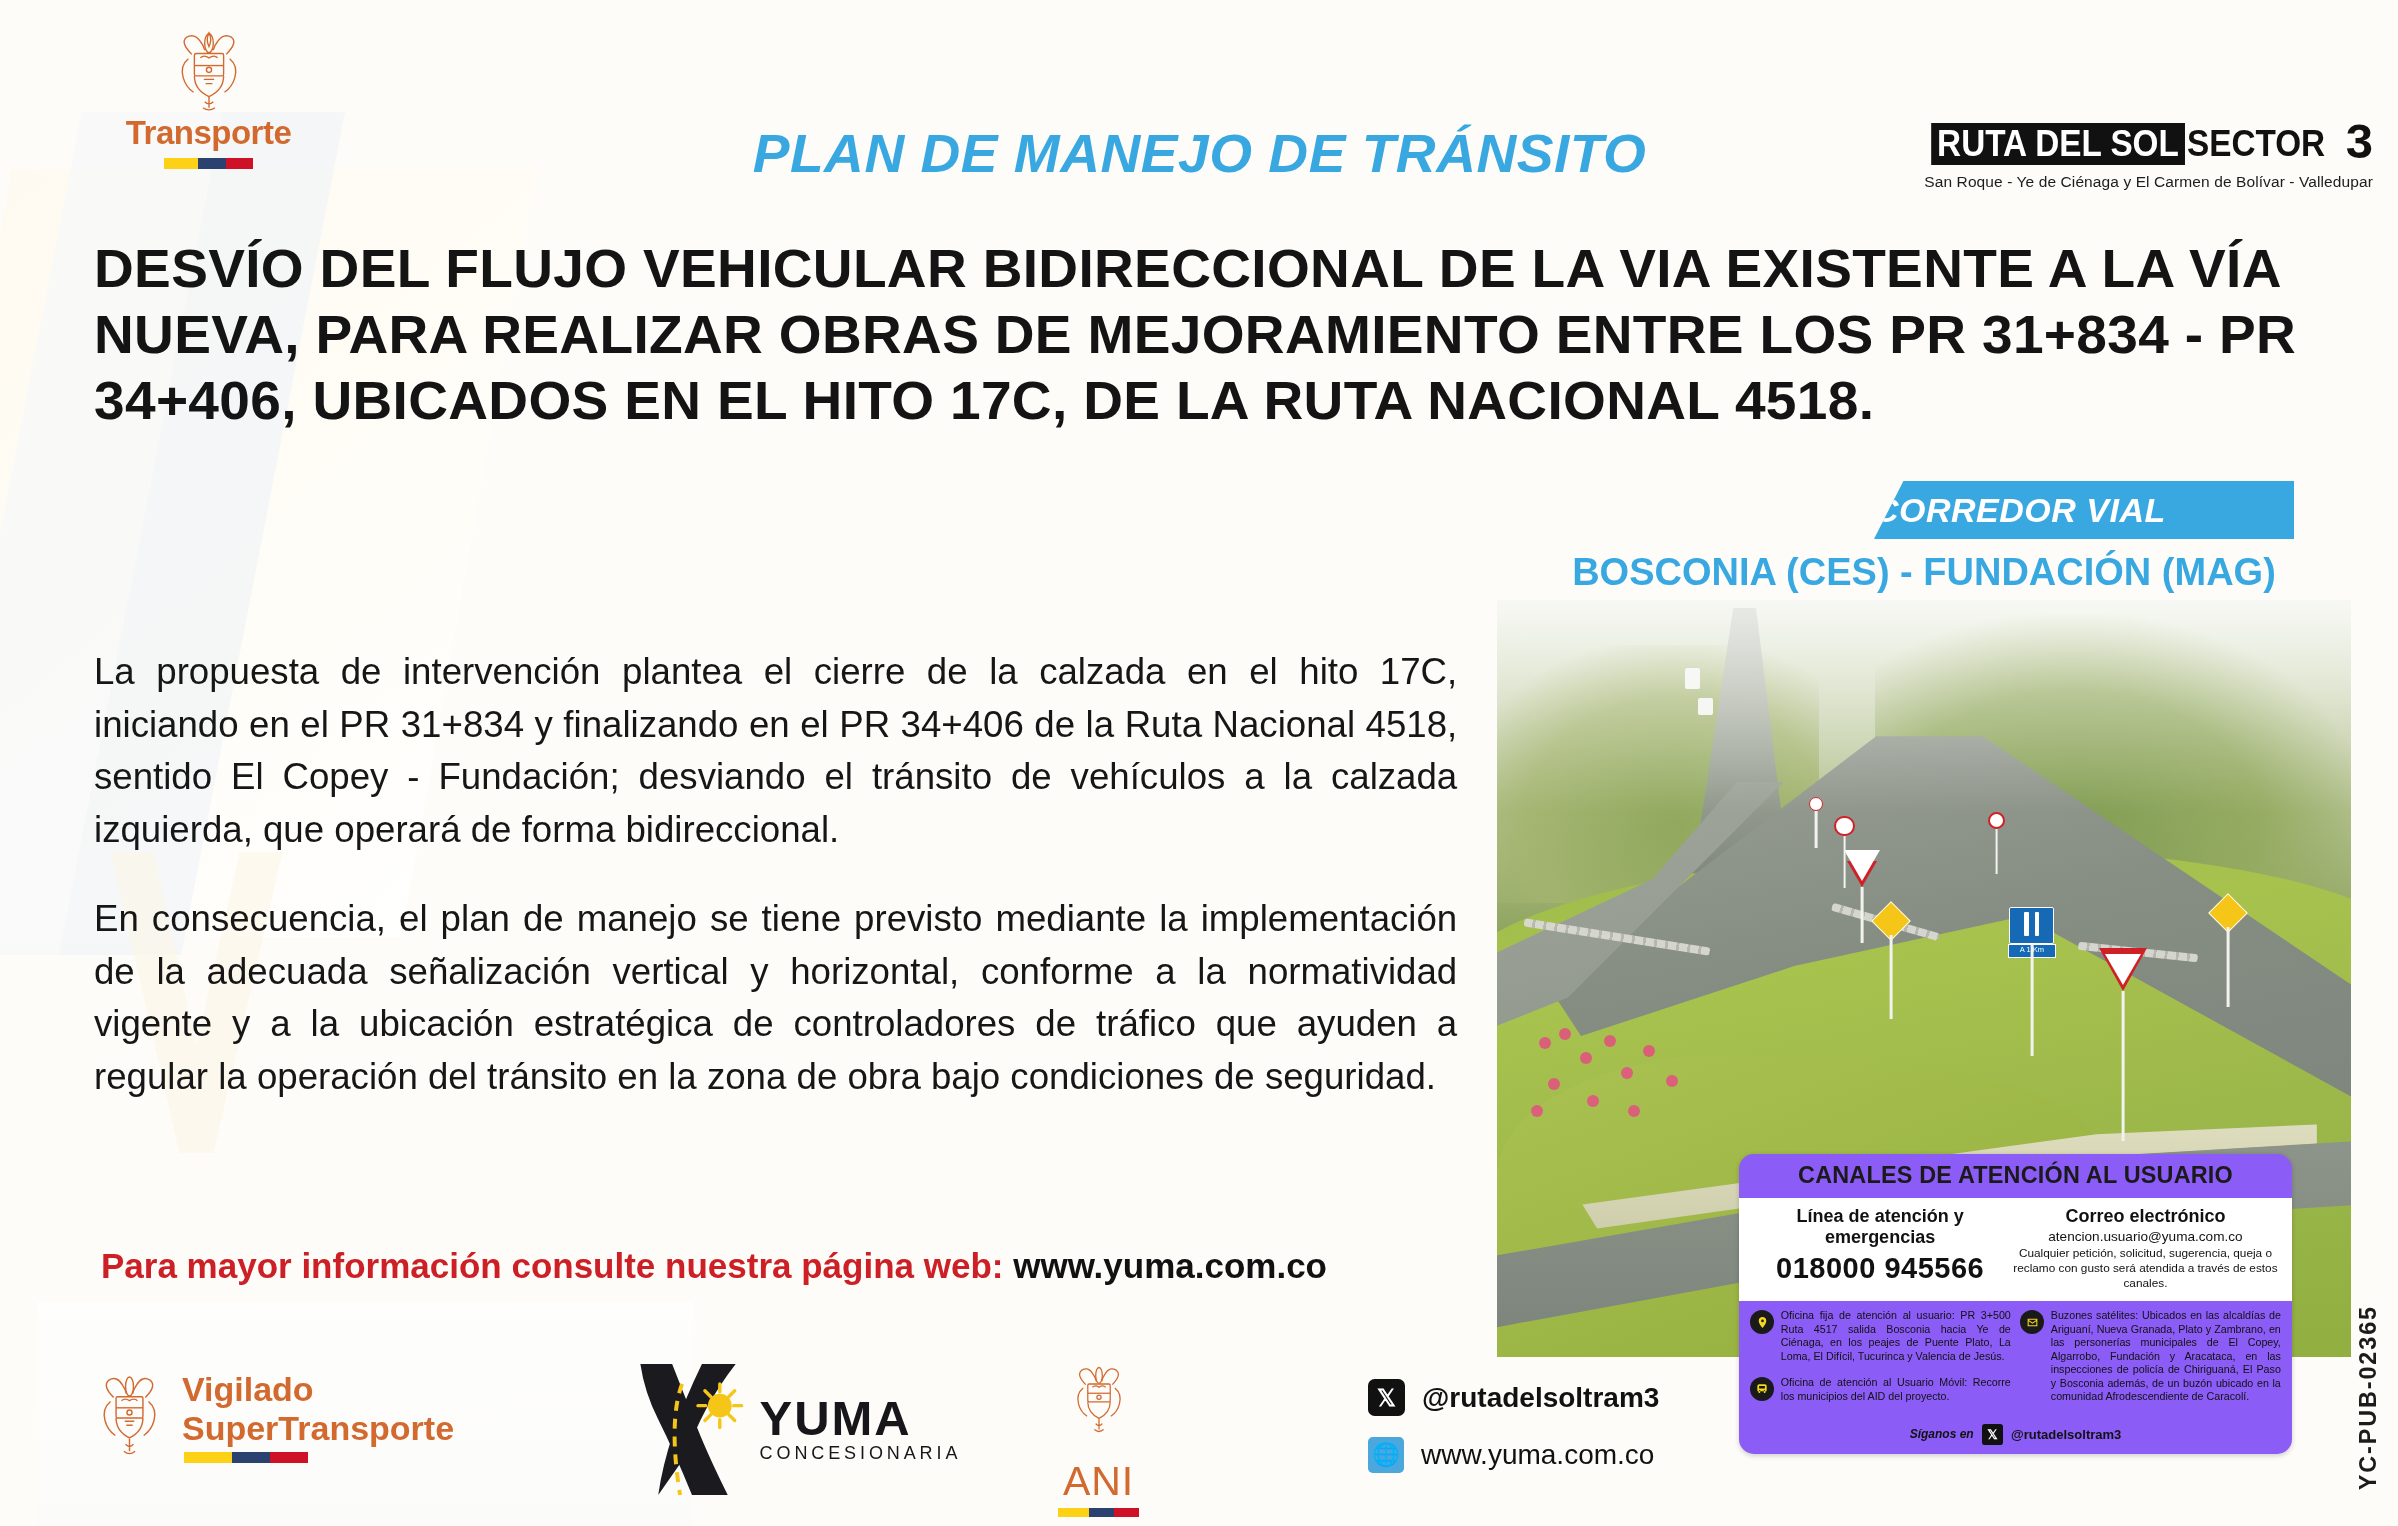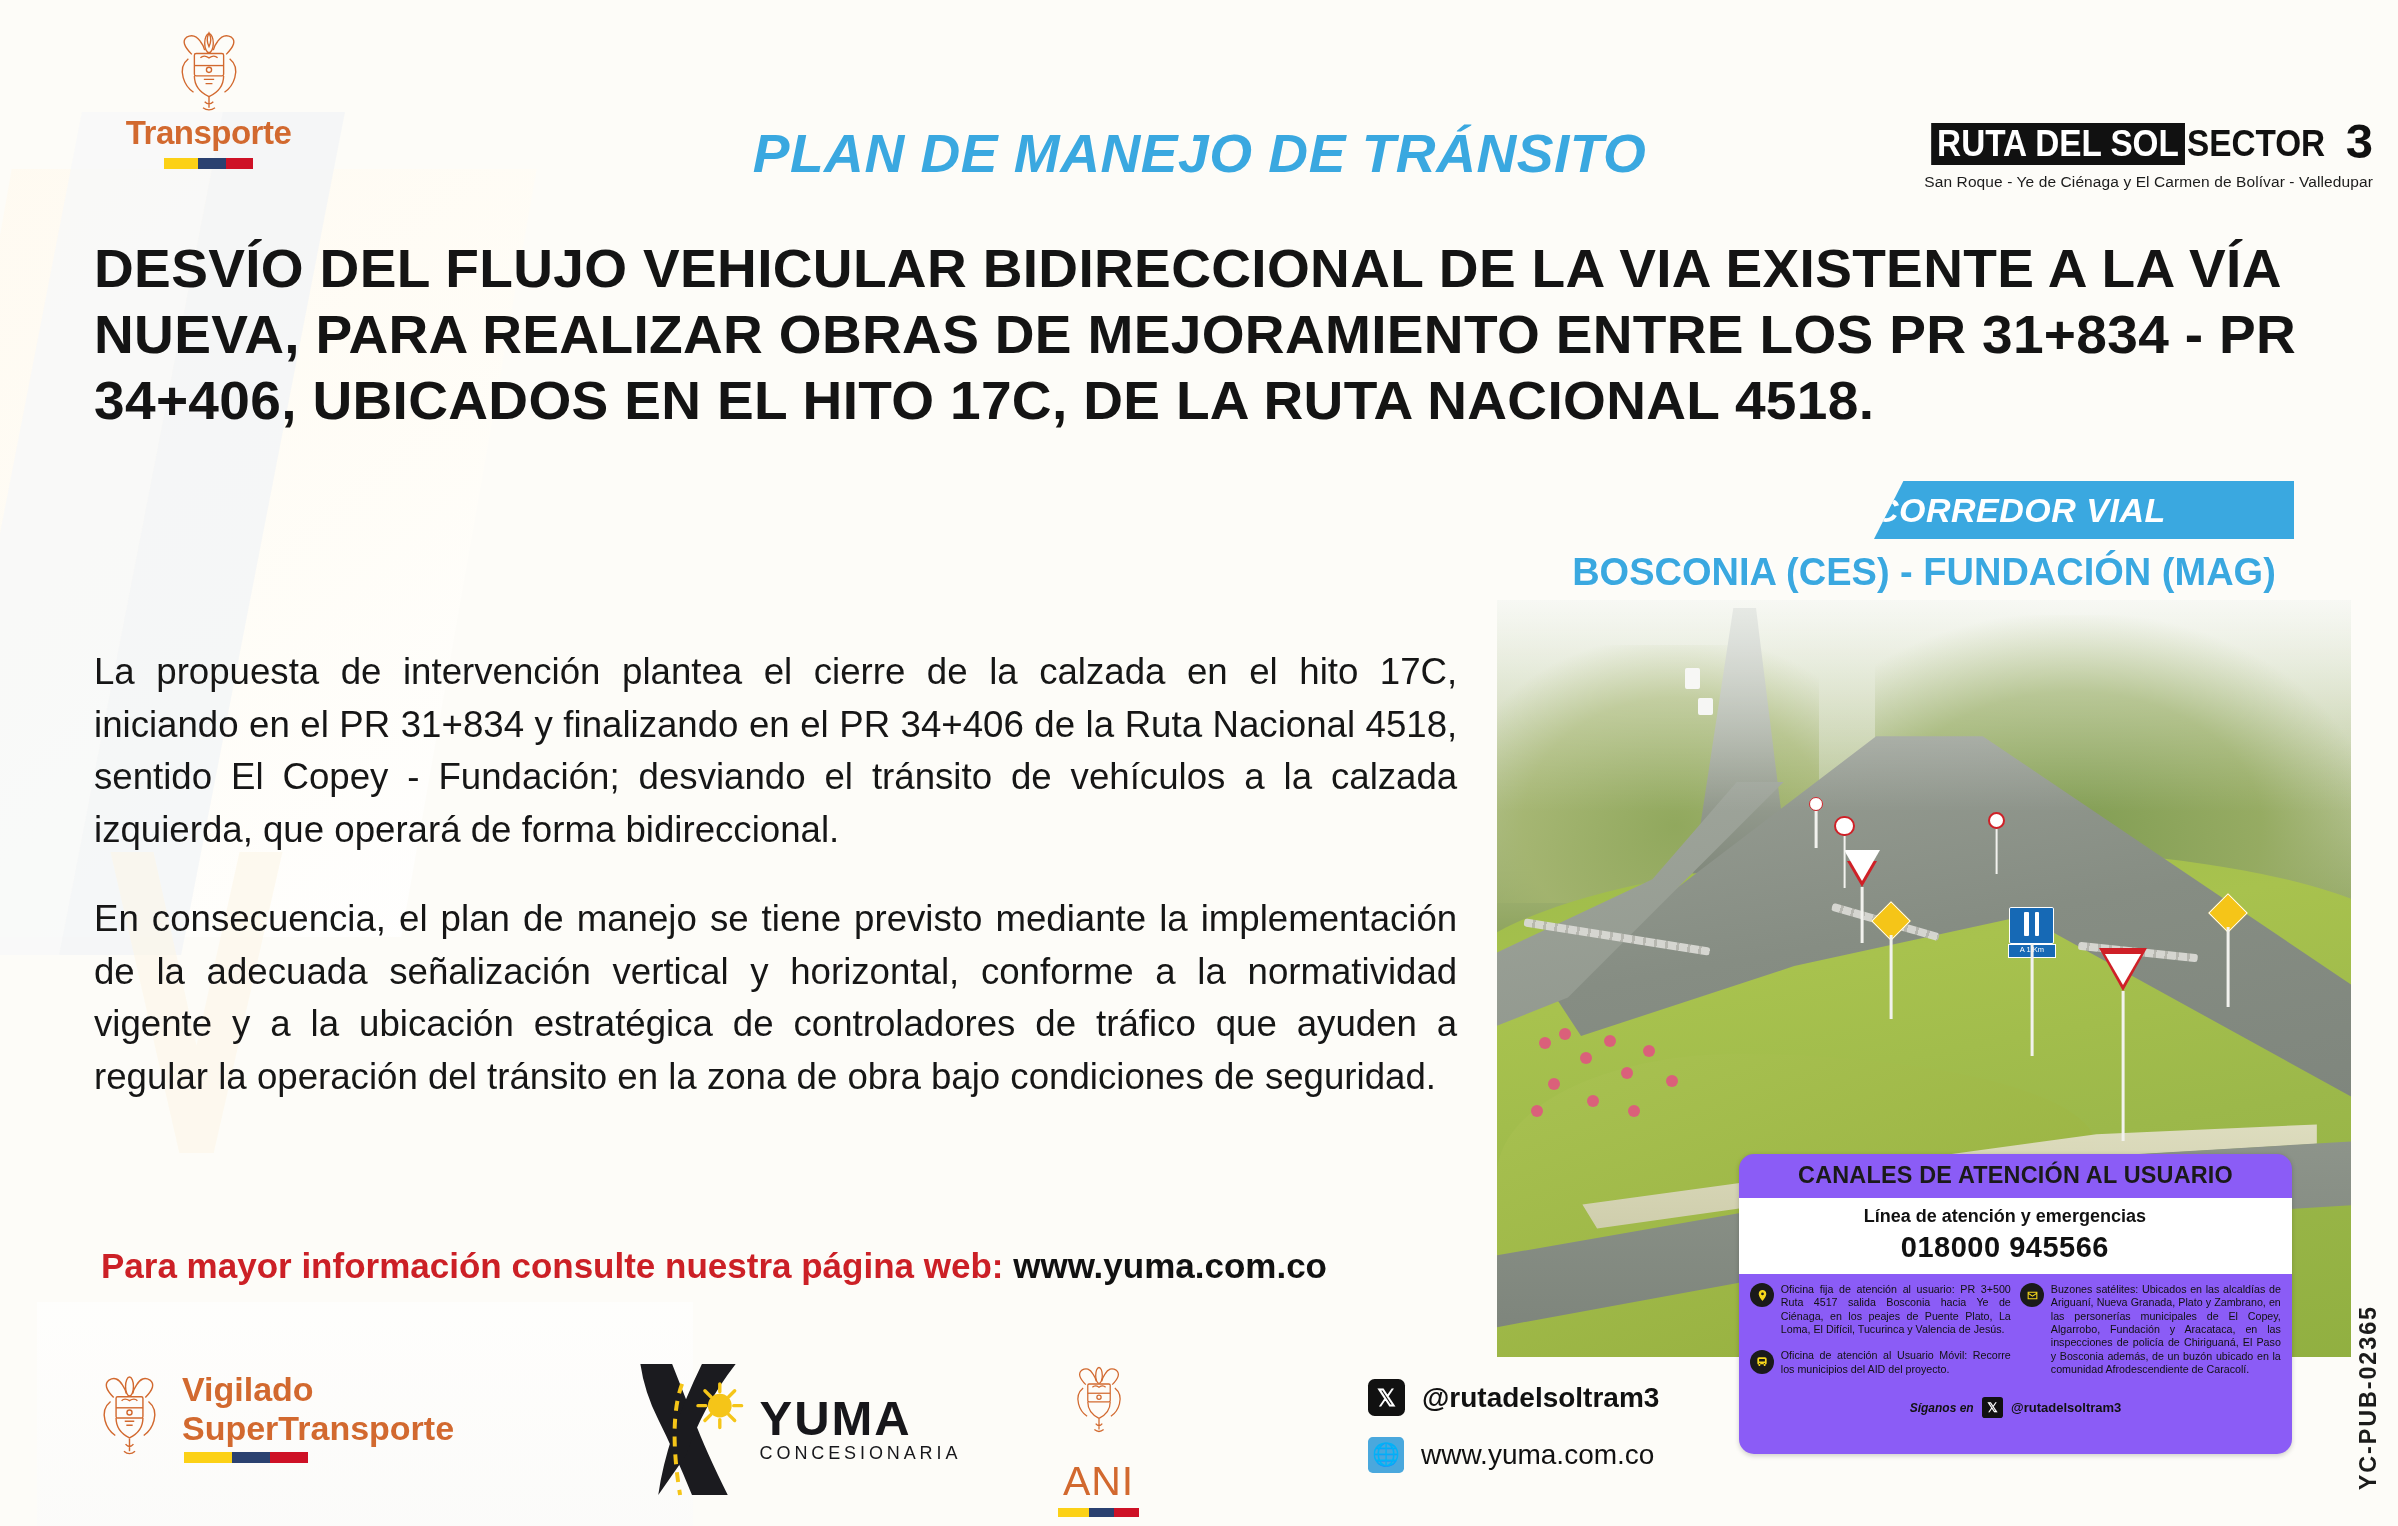--- a/index.html
+++ b/index.html
@@ -458,20 +458,25 @@
     <span>CORREDOR VIAL</span>
   </div>
   <div class="corridor-name">BOSCONIA (CES) - FUNDACIÓN (MAG)</div>
 
   <div class="ycard">
     <div class="head">CANALES DE ATENCIÓN AL USUARIO</div>
     <div class="white">
       <div class="col colL">
         <div class="lbl">Línea de atención y emergencias</div>
         <div class="phone">018000 945566</div>
+      </div>
+      <div class="col">
+        <div class="lbl">Correo electrónico</div>
+        <div class="mail">atencion.usuario@yuma.com.co</div>
+        <div class="note">Cualquier petición, solicitud, sugerencia, queja o reclamo con gusto será atendida a través de estos canales.</div>
       </div>
     </div>
     <div class="rows">
       <div class="rowcol">
         <div class="item">
           <div class="ic">
             <svg width="13" height="13" viewBox="0 0 24 24" fill="#f7d81b">
                 <path d="M12 2C8.1 2 5 5.1 5 9c0 5.2 7 13 7 13s7-7.8 7-13c0-3.9-3.1-7-7-7zm0 9.5A2.5 2.5 0 1 1 12 6.5a2.5 2.5 0 0 1 0 5z"></path>
               </svg>
           </div>

